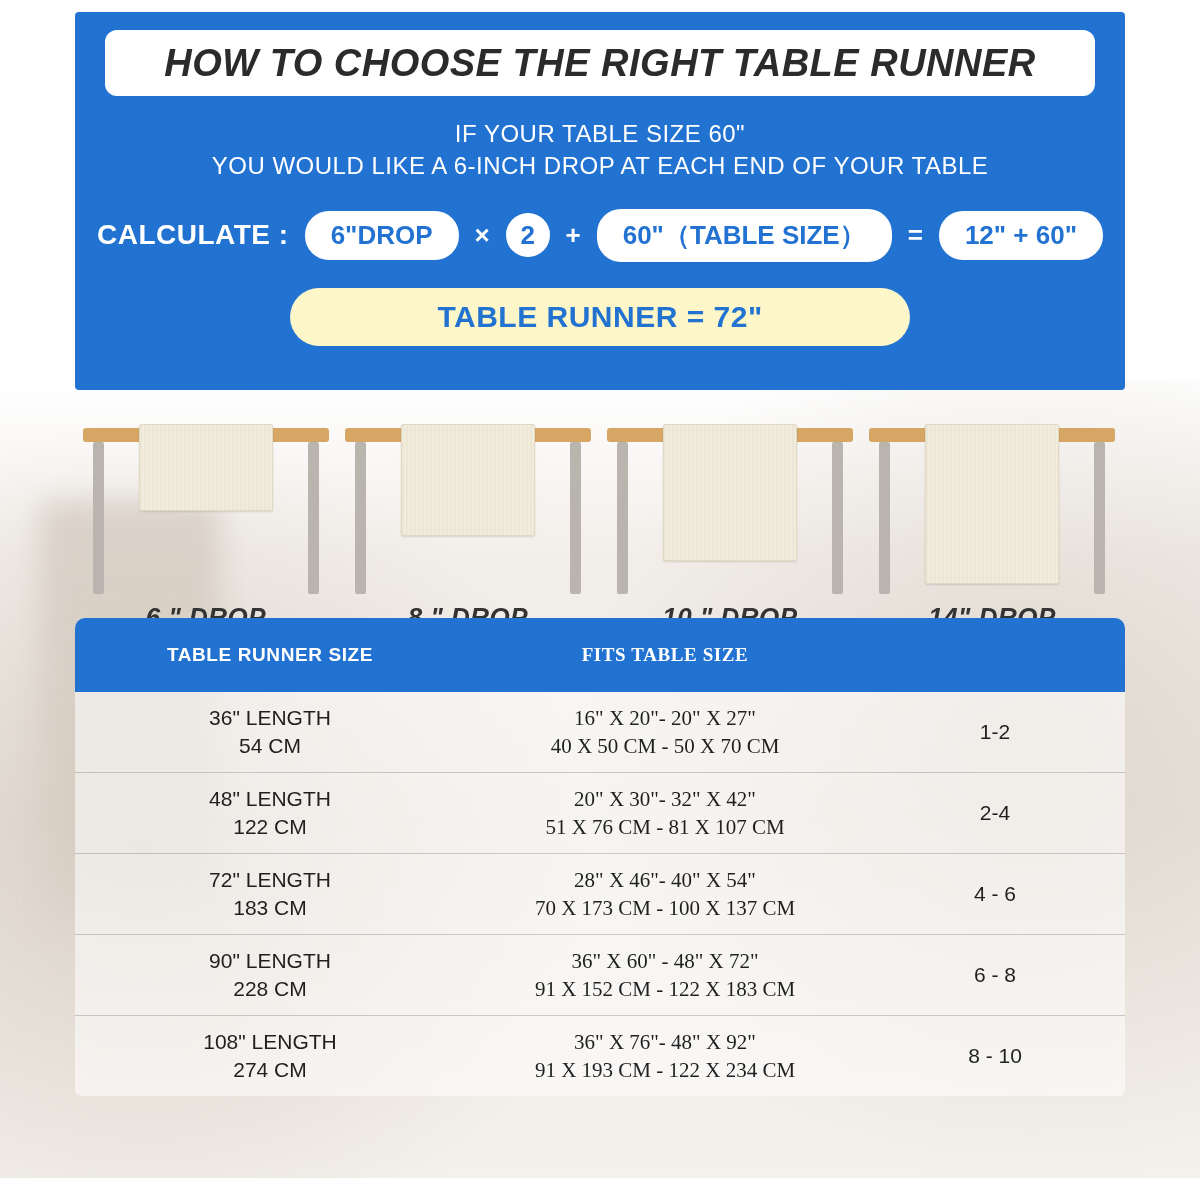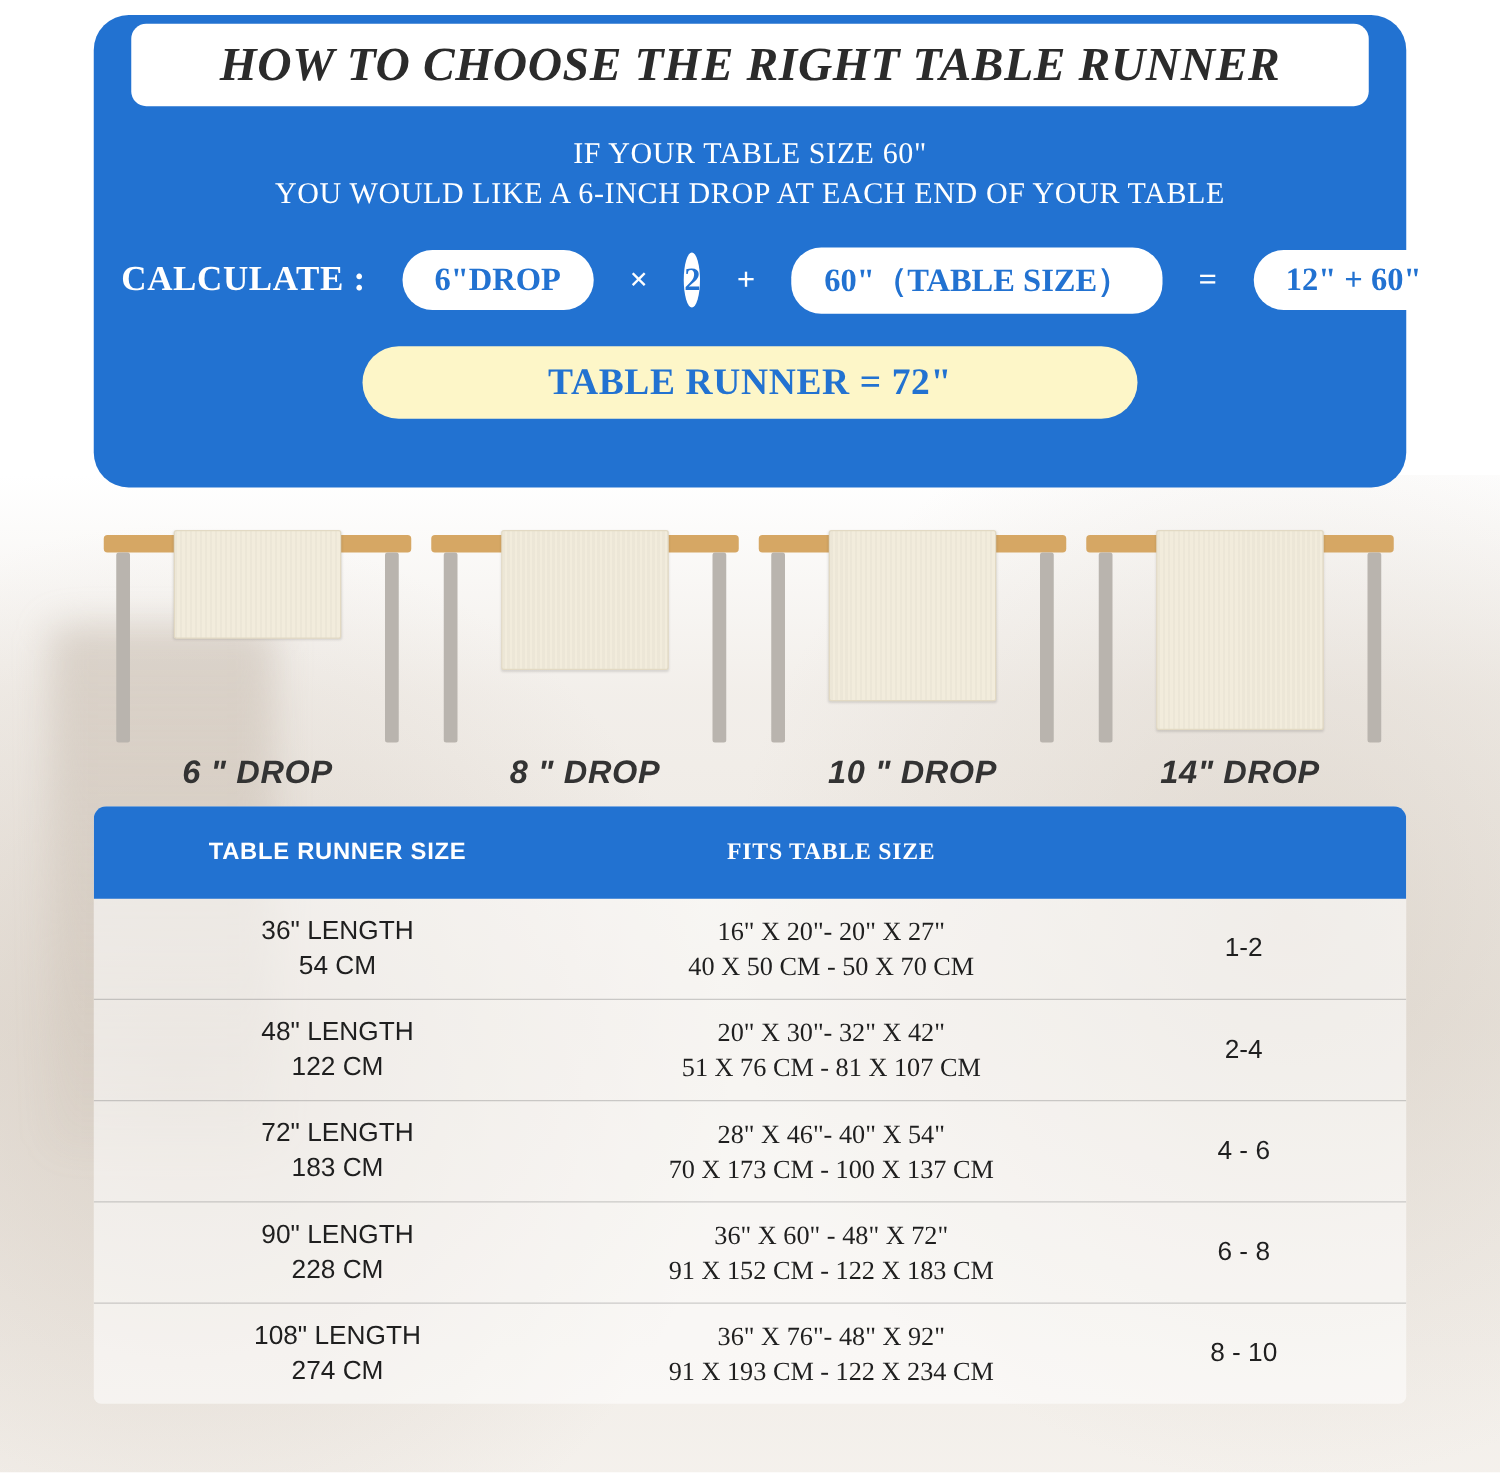--- a/index.html
+++ b/index.html
@@ -42,24 +42,23 @@
     width: 1200px;
     height: 1178px;
   }
 
   
   .calc-panel {
     position: absolute;
     left: 75px; top: 12px;
     width: 1050px; height: 378px;
     background: #2272d1;
-    border-radius: 28px;
+    border-radius: 4px;
     box-sizing: border-box;
-    padding: 7px 22px;
-    font-family: Liberation Serif, serif;
+    padding: 18px 22px;
   }
   .title-pill {
     background: #ffffff;
     border-radius: 12px;
     height: 66px;
     display: flex;
     align-items: center;
     justify-content: center;
     margin: 0 8px;
   }
@@ -76,23 +75,23 @@
     color: #ffffff;
     font-size: 24px;
     letter-spacing: 0.5px;
     margin-top: 22px;
     line-height: 1.35;
   }
 
   .calc-row {
     display: flex;
     align-items: center;
-    justify-content: space-between;
+    justify-content: flex-end;
     margin-top: 26px;
-    gap: 29px;
+    gap: 16px;
   }
   .calc-label {
     color: #ffffff;
     font-size: 28px;
     font-weight: bold;
     letter-spacing: 0.5px;
     white-space: nowrap;
   }
   .chip {
     background: #ffffff;
@@ -191,21 +190,21 @@
     font-size: 26px;
     font-weight: bold;
     font-style: italic;
     color: #333333;
     letter-spacing: 0.5px;
   }
 
   
   .size-table {
     position: absolute;
-    left: 75px; top: 645px;
+    left: 75px; top: 618px;
     width: 1050px;
     border-radius: 10px 10px 6px 6px;
     overflow: hidden;
     background: rgba(255,255,255,0.55);
   }
   .thead {
     display: flex;
     background: #2272d1;
     height: 74px;
     align-items: center;

